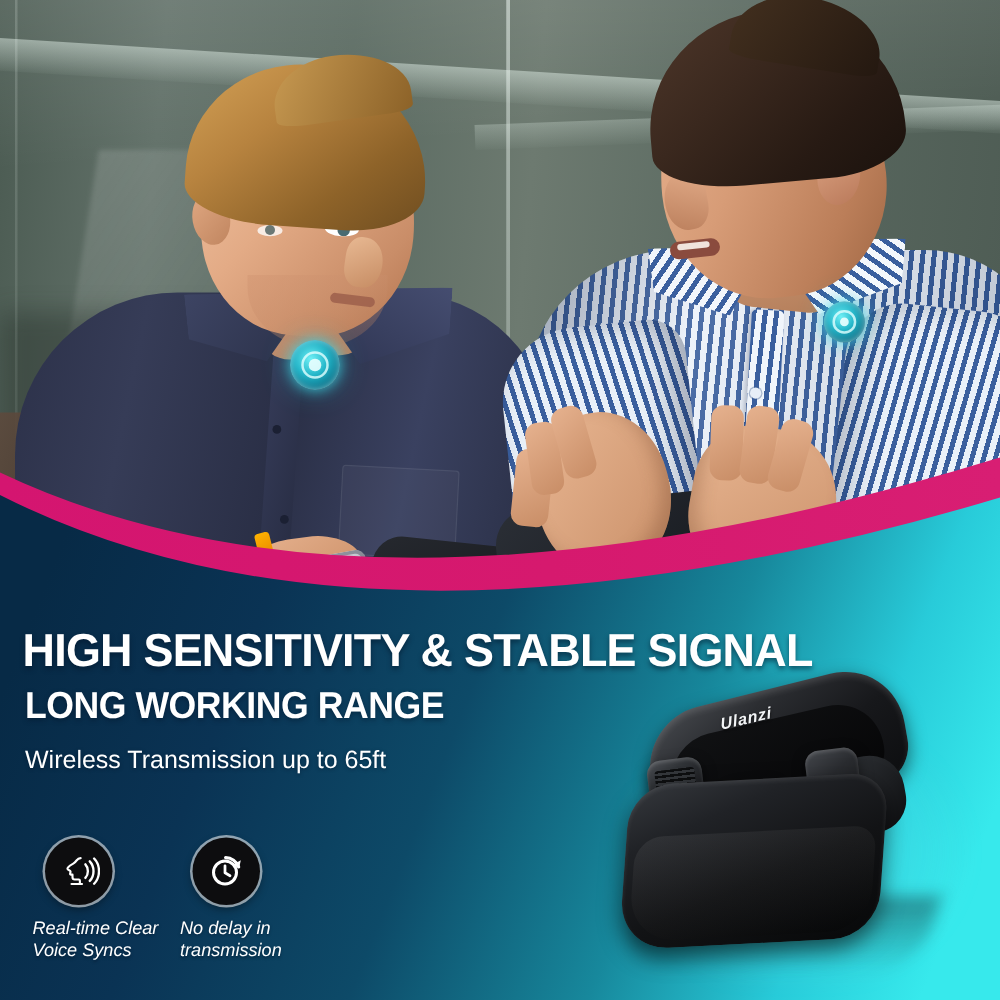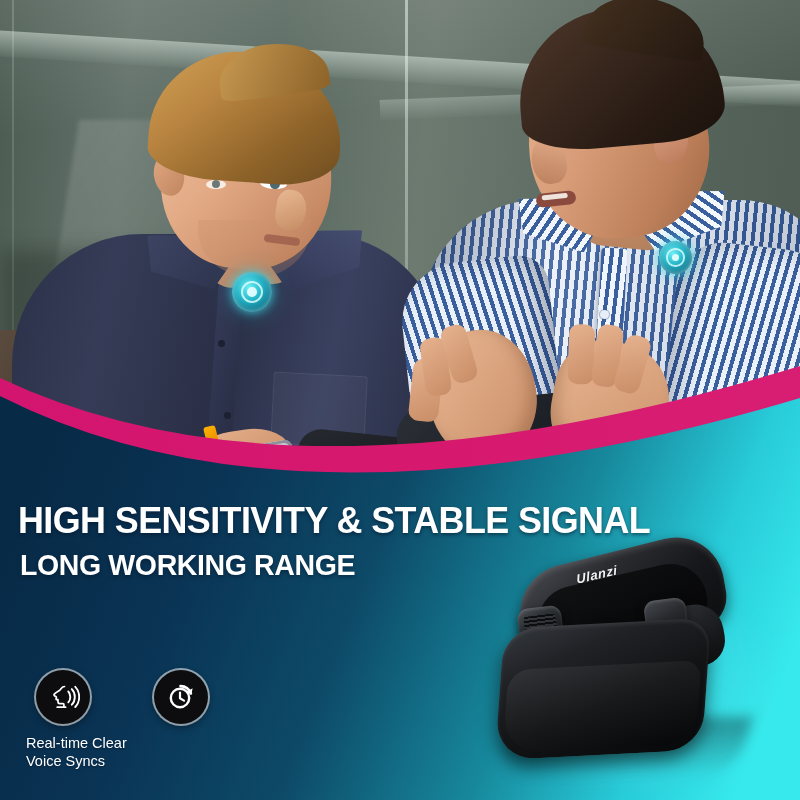--- a/index.html
+++ b/index.html
@@ -268,21 +268,21 @@
   }
   .bodytext{
     position:absolute;left:20px;top:124px;
     font-size:20px;color:#ffffff;line-height:1.45;
     text-shadow:0 1px 3px rgba(0,20,40,.5);
   }
   .bodytext .l2{margin-left:6px;display:block;}
 
   .features{
     position:absolute;left:26px;top:200px;width:380px;
-    display:flex;gap:0;
+    display:flex;gap:0;font-style:italic;
   }
   .feat{width:118px;position:relative;}
   .feat-icon{
     width:54px;height:54px;border-radius:50%;
     background:#0d0d0f;
     box-shadow:0 0 0 2px rgba(255,255,255,.55),0 3px 8px rgba(0,0,0,.45);
     display:flex;align-items:center;justify-content:center;
     margin-left:10px;
   }
   .feat-label{
@@ -472,20 +472,21 @@
 
     <path d="M0,396 Q300,548 800,398 L800,800 L0,800 Z" fill="url(#panelGrad)"></path>
   </svg>
 
   <div class="content">
 
     <div class="headline">HIGH SENSITIVITY &amp; STABLE SIGNAL</div>
     <div class="subhead">LONG WORKING RANGE</div>
 
     <div class="bodytext">
+      <span>Wireless Transmission up to 65ft</span>
     </div>
 
     <div class="features">
 
       <div class="feat">
         <div class="feat-icon">
           <svg width="34" height="34" viewBox="0 0 34 34">
             <path d="M18.5 6.5c-1.2 0-2.4 .7-3.3 1.9-.8 1.1-1.5 1.9-2.6 2.5-1.9 1-3.3 2-4.3 3.2-.5 .6-.4 1.2 .2 1.6l1.6 1c.3 .2 .4 .5 .3 .9l-.3 1.2c-.1 .5 .2 .9 .7 .9h1.2v2.1c0 1 .8 1.8 1.8 1.8h3.2c.5 0 .9 .4 .9 .9v2.2" fill="none" stroke="#fff" stroke-width="1.7" stroke-linecap="round" stroke-linejoin="round"></path>
             <path d="M19.6 27.2h-8.4" fill="none" stroke="#fff" stroke-width="1.7" stroke-linecap="round"></path>
             <path d="M22.3 11.5c1.3 1.4 2 3.3 2 5.4s-.7 4-2 5.4" fill="none" stroke="#fff" stroke-width="1.9" stroke-linecap="round"></path>
@@ -501,20 +502,24 @@
 
       <div class="feat">
         <div class="feat-icon">
           <svg width="34" height="34" viewBox="0 0 34 34">
             <circle cx="16" cy="18" r="9.2" fill="none" stroke="#fff" stroke-width="2.4"></circle>
             <path d="M16 12.6v5.6l4 2.4" fill="none" stroke="#fff" stroke-width="2.2" stroke-linecap="round" stroke-linejoin="round"></path>
             <path d="M16.5 6.1a11.4 11.4 0 0 1 10.4 7.4" fill="none" stroke="#fff" stroke-width="2.6" stroke-linecap="round"></path>
             <path d="M28.6 8.2l-1.2 6.1-5.6-2.3z" fill="#fff"></path>
           </svg>
         </div>
+        <div class="feat-label">
+          <div>No delay in</div>
+          <div>transmission</div>
+        </div>
       </div>
 
 
     </div>
   </div>
 
   <div class="product">
     <div class="prod-glow"></div>
     <div class="prod-reflect"></div>
 

